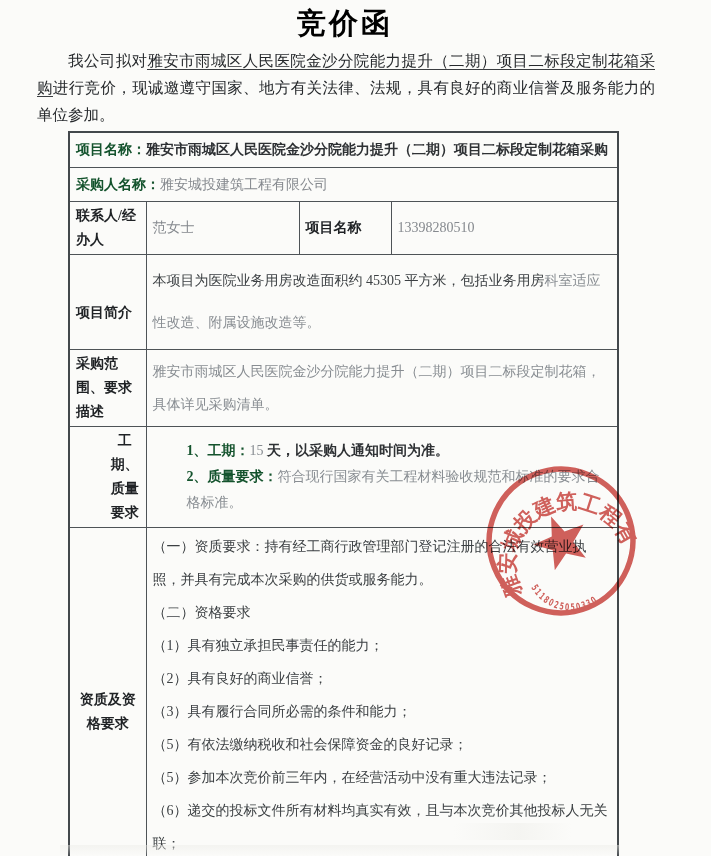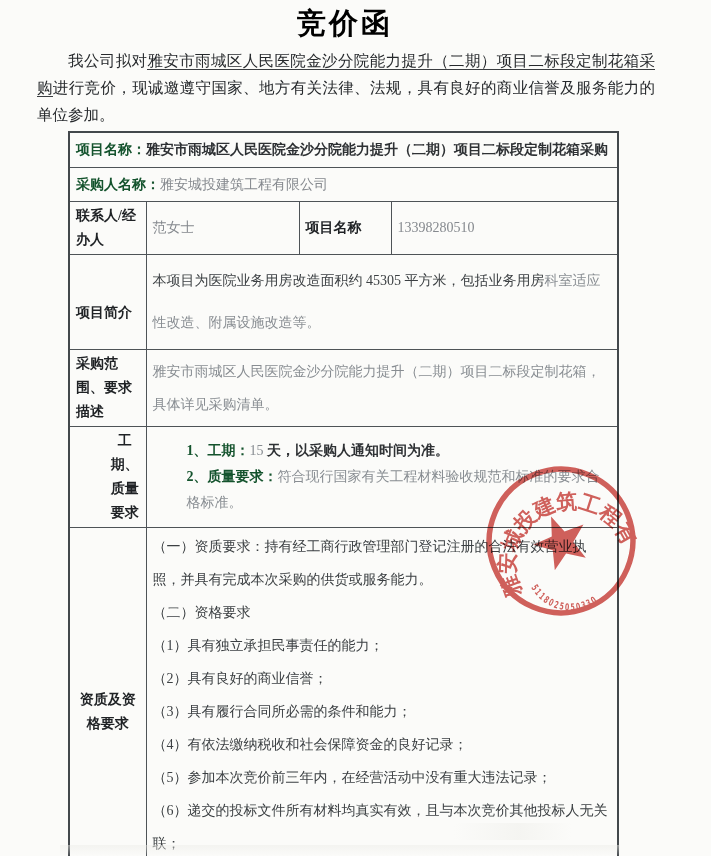--- a/index.html
+++ b/index.html
@@ -125,21 +125,21 @@
       </td>
     </tr>
     <tr class="r7">
       <td class="label-cell label-center">资质及资格要求</td>
       <td colspan="3" class="content c-qual">
         <p>（一）资质要求：持有经工商行政管理部门登记注册的合法有效营业执照，并具有完成本次采购的供货或服务能力。</p>
         <p>（二）资格要求</p>
         <p>（1）具有独立承担民事责任的能力；</p>
         <p>（2）具有良好的商业信誉；</p>
         <p>（3）具有履行合同所必需的条件和能力；</p>
-        <p>（4）有依法缴纳税收和社会保障资金的良好记录；</p>
+        <p>（5）有依法缴纳税收和社会保障资金的良好记录；</p>
         <p>（5）参加本次竞价前三年内，在经营活动中没有重大违法记录；</p>
         <p>（6）递交的投标文件所有材料均真实有效，且与本次竞价其他投标人无关联；</p>
         <p>（7）满足法律、行政法规规定的其他条件，不属于禁止参加的供应商；</p>
       </td>
     </tr>
 
   </tbody>
     </table>
 
   <svg class="seal" viewBox="0 0 200 200" aria-hidden="true">

